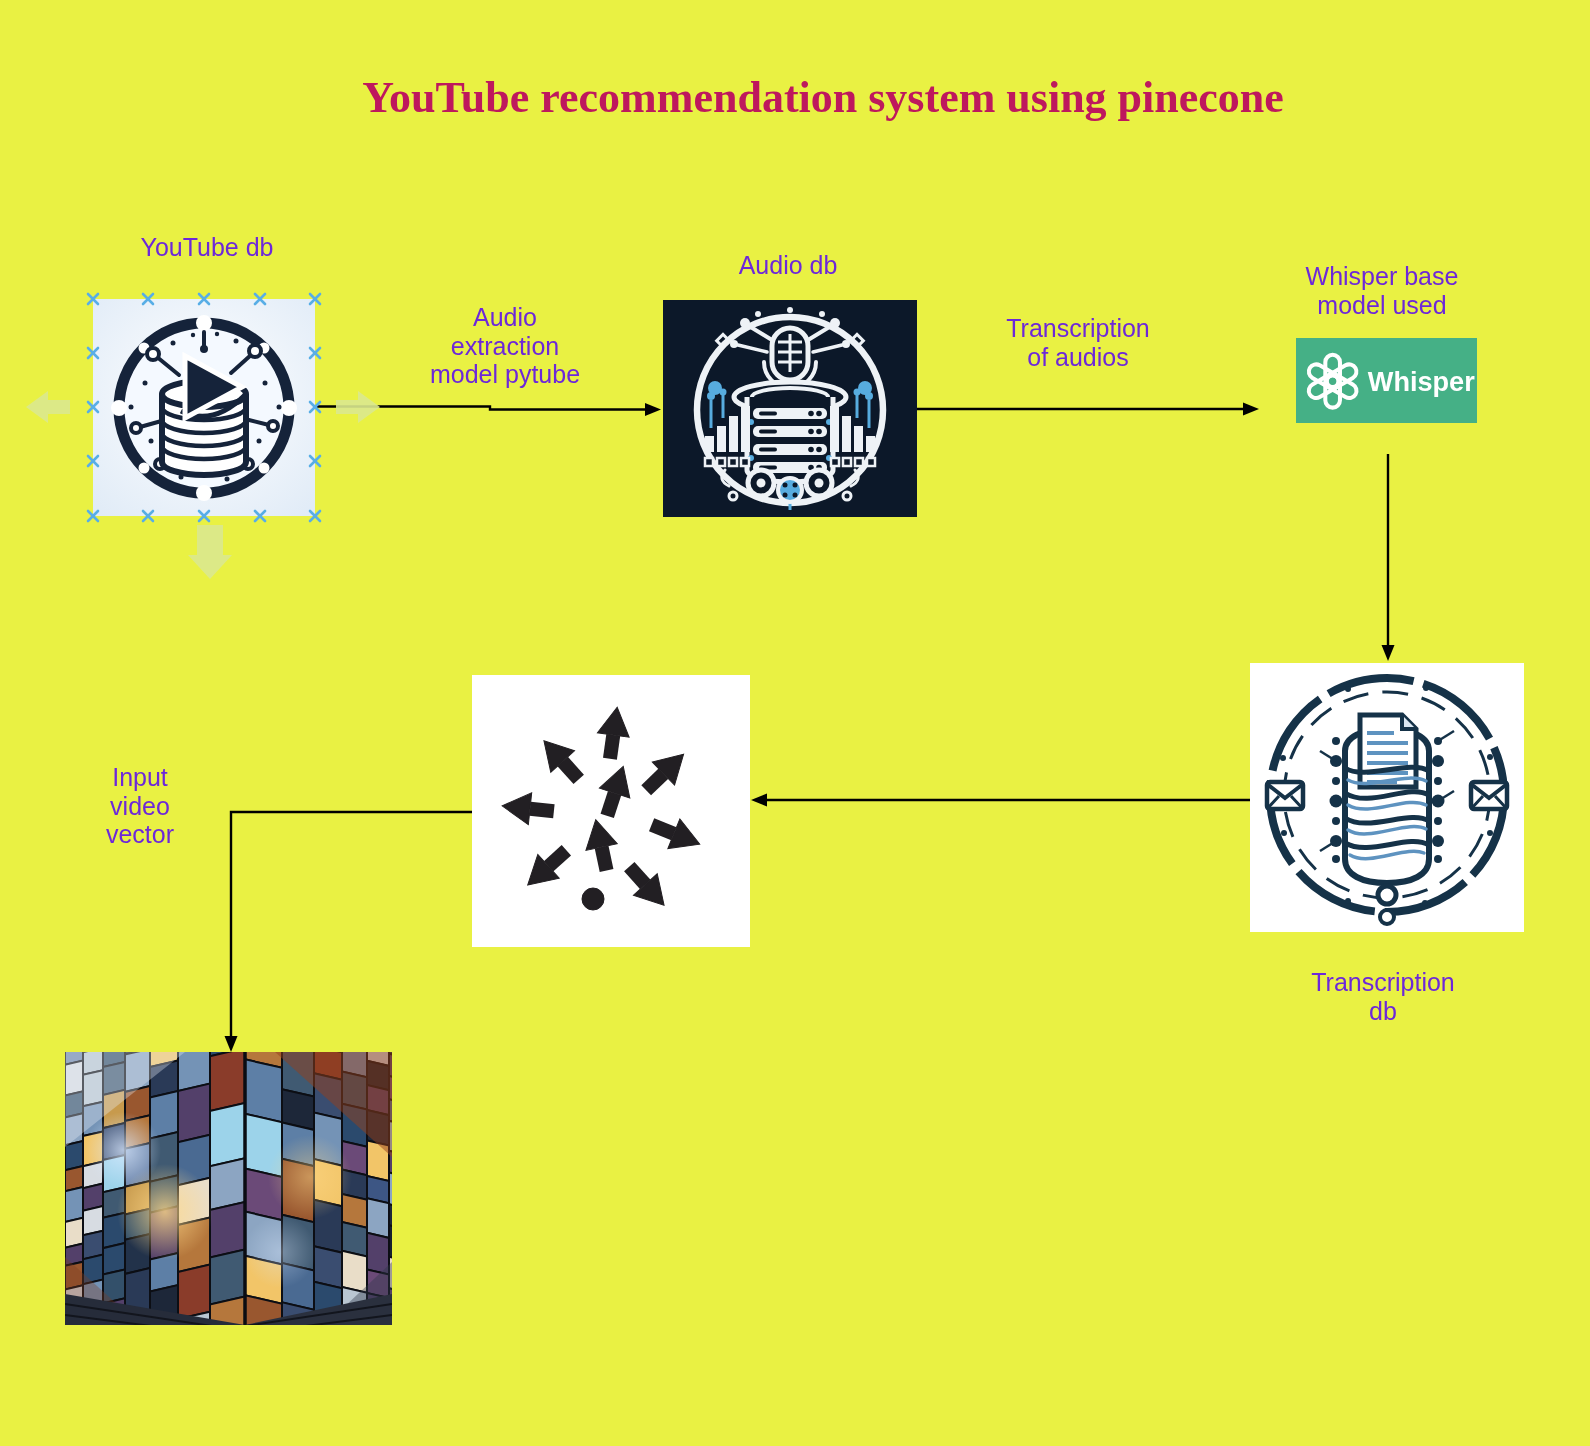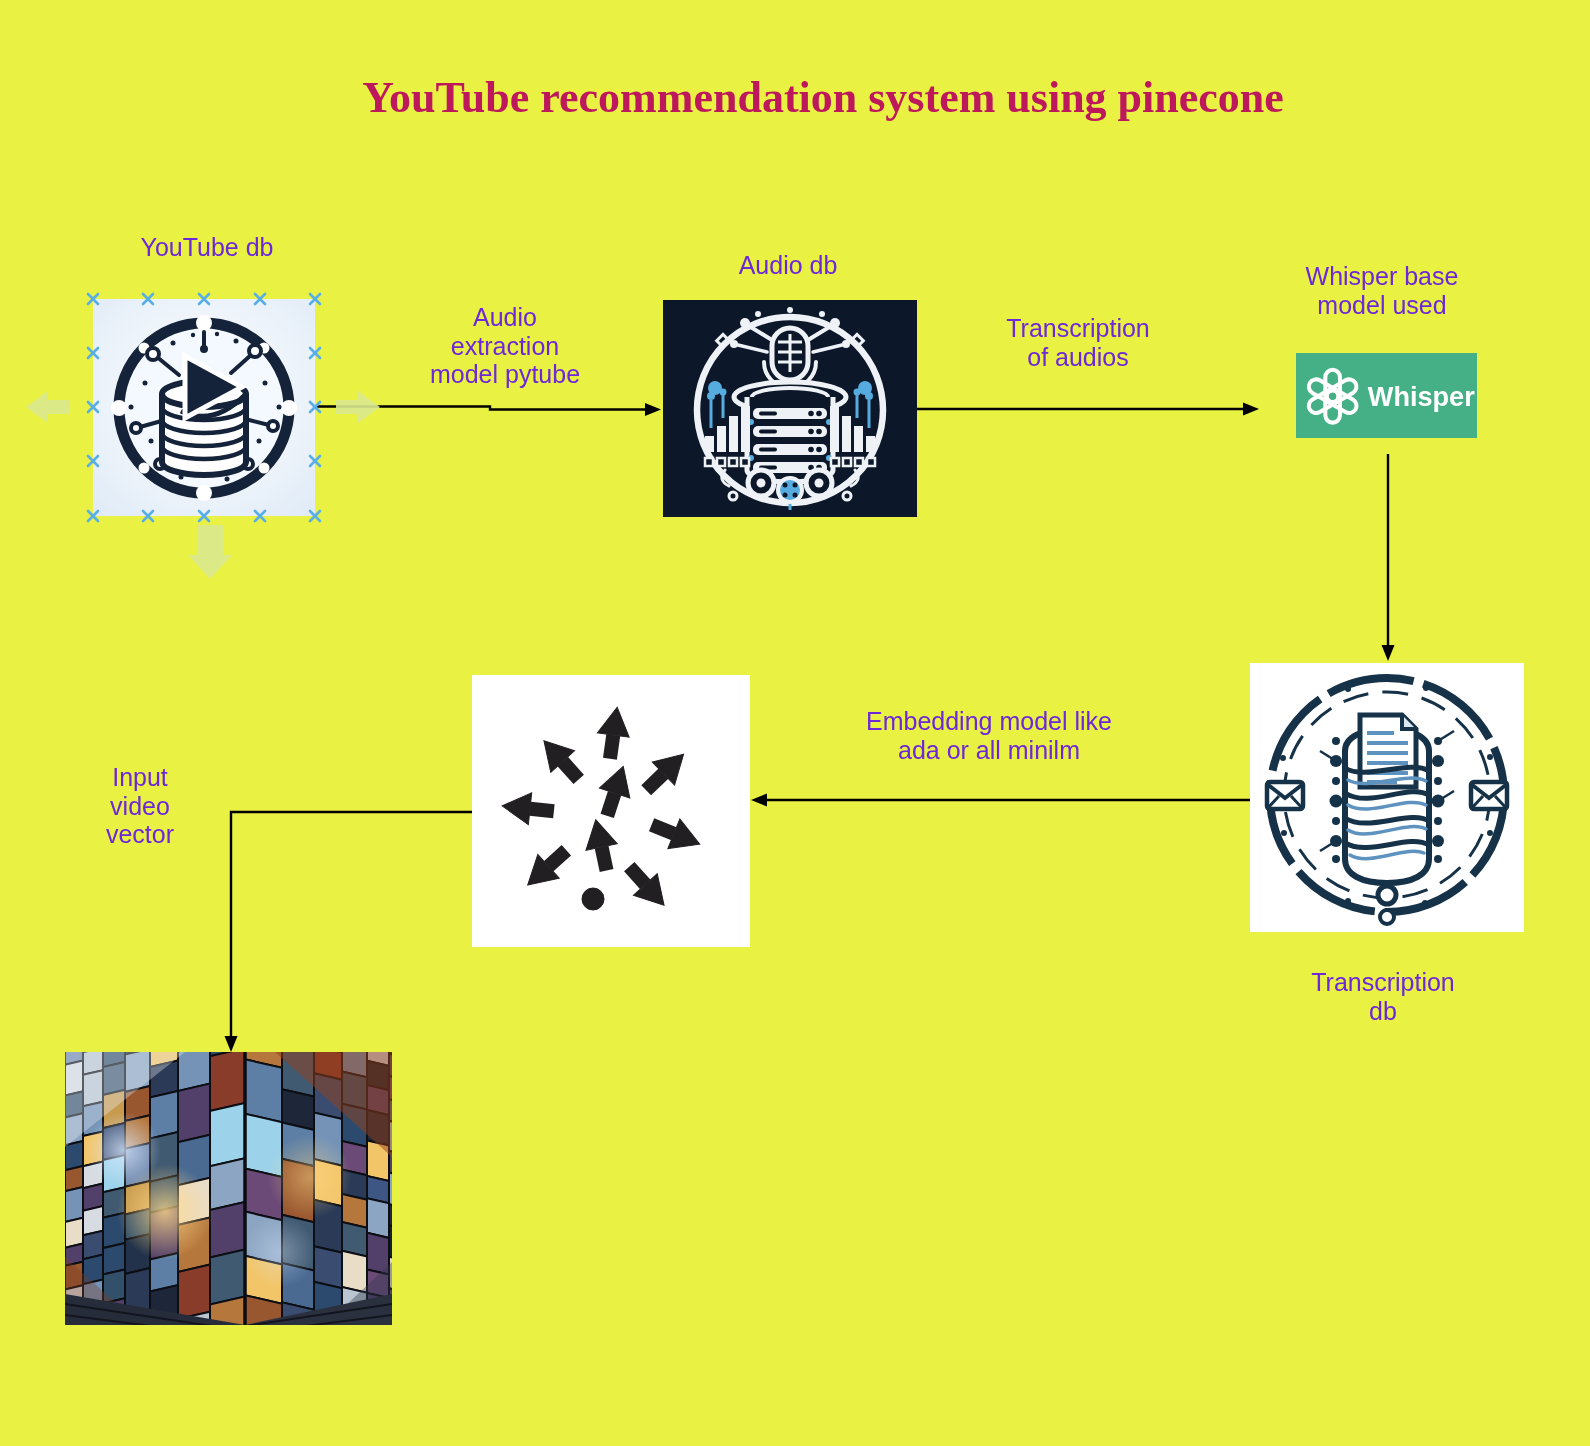--- a/index.html
+++ b/index.html
@@ -300,30 +300,28 @@
       <circle cx="70" cy="196" r="4" fill="none" stroke="#eef2f6" stroke-width="3"></circle>
       <circle cx="184" cy="196" r="4" fill="none" stroke="#eef2f6" stroke-width="3"></circle>
     </svg>
   </div>
 
   <div class="label" style="left:505px;top:303px">Audio
 extraction
 model pytube</div>
   <div class="label" style="left:1078px;top:314px">Transcription
 of audios</div>
-  <div class="label" style="left:989px;top:707px">Embedding model like
-ada or all minilm</div>
   <div class="label" style="left:140px;top:763px">Input
 video
 vector</div>
 
   <div class="label" style="left:1382px;top:262px">Whisper base
 model used</div>
 
-  <div class="node" style="left:1263px;top:353px;width:247px;height:85px">
+  <div class="node" style="left:1263px;top:338px;width:247px;height:85px">
     <svg viewBox="0 0 247 116">
       <rect width="247" height="116" fill="#45b086"></rect>
       <g transform="translate(50,59)">
         <g fill="none" stroke="#ffffff" stroke-width="5.5">
           <rect x="-10" y="-36" width="20" height="44" rx="10" transform="rotate(0)"></rect>
           <rect x="-10" y="-36" width="20" height="44" rx="10" transform="rotate(60)"></rect>
           <rect x="-10" y="-36" width="20" height="44" rx="10" transform="rotate(120)"></rect>
           <rect x="-10" y="-36" width="20" height="44" rx="10" transform="rotate(180)"></rect>
           <rect x="-10" y="-36" width="20" height="44" rx="10" transform="rotate(240)"></rect>
           <rect x="-10" y="-36" width="20" height="44" rx="10" transform="rotate(300)"></rect>

